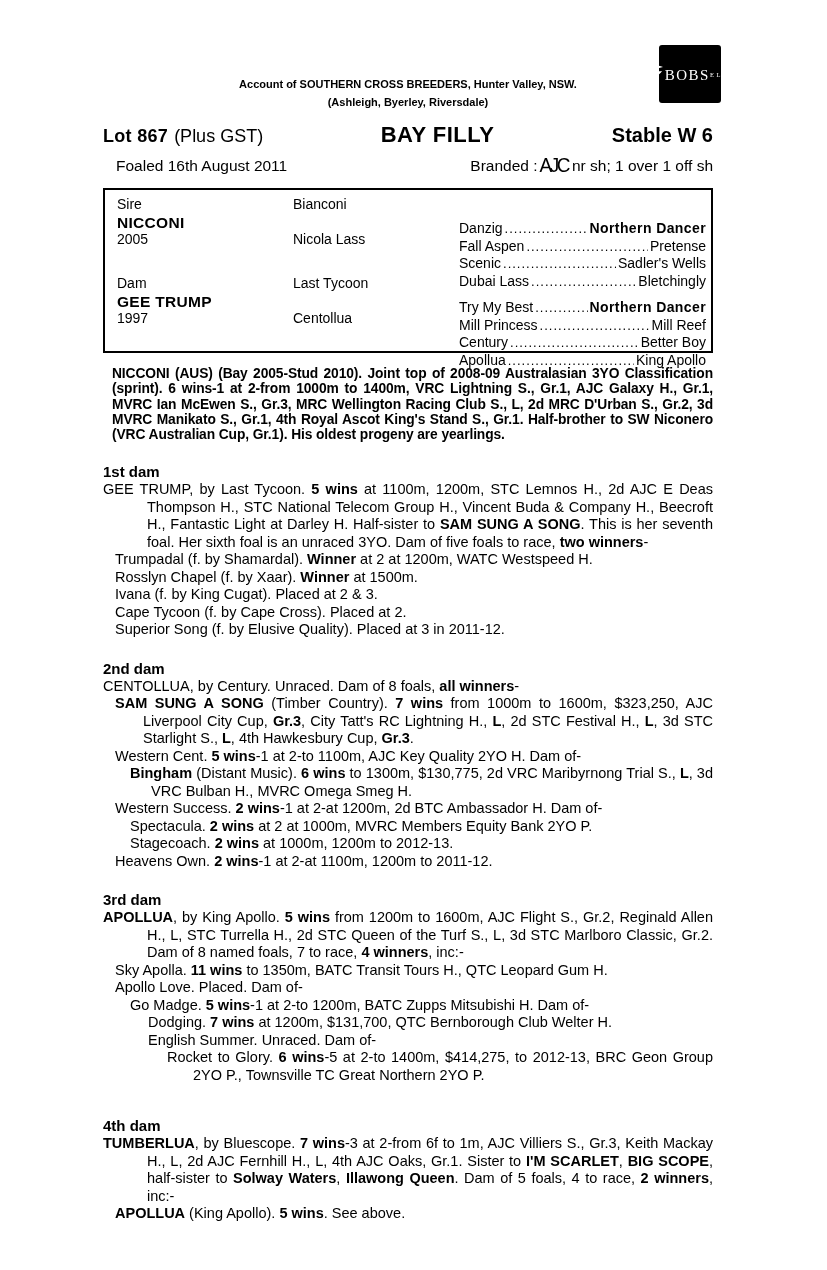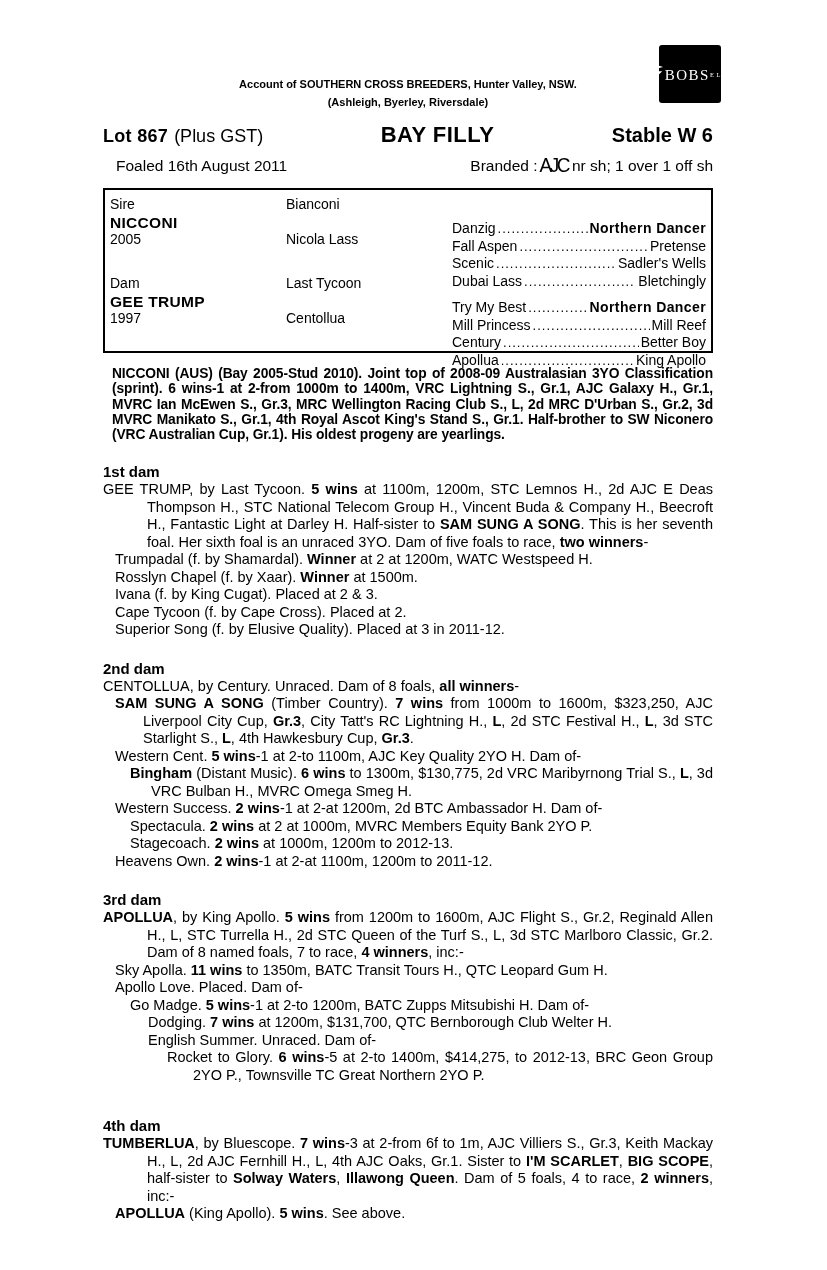--- a/index.html
+++ b/index.html
@@ -26,21 +26,21 @@
   .lot-center{flex:1;text-align:center;font-size:22px;font-weight:bold;letter-spacing:.5px;}
   .stable{font-size:20px;font-weight:bold;white-space:nowrap;}
 
   .foaled-row{margin-top:7px;display:flex;justify-content:space-between;
               align-items:center;font-size:15.5px;margin-left:13px;}
   .brand{display:flex;align-items:center;}
   .monogram{font-weight:400;font-size:19px;letter-spacing:-2.5px;margin:0 4px 0 2px;
             transform:scaleY(1.05);display:inline-block;}
 
   
-  .ped{margin-top:11px;border:2px solid #000;padding:6px 5px 6px 5px;box-sizing:border-box;}
+  .ped{margin-top:11px;border:2px solid #000;padding:6px 5px 6px 12px;box-sizing:border-box;}
   .ped-block{display:flex;}
   .ped-block.dam{margin-top:9px;}
   .ped-col1{width:176px;}
   .ped-col2{width:166px;}
   .ped-col3{flex:1;min-width:0;}
   .ped-line{height:17.5px;line-height:17.5px;font-size:14px;white-space:nowrap;}
   .ped-horse{font-weight:bold;font-size:15.5px;letter-spacing:.3px;}
   .lrow{display:flex;height:17.5px;line-height:17.5px;font-size:14px;align-items:baseline;}
   .lname{white-space:nowrap;margin-top:24px;}
   .dots{flex:1;overflow:hidden;white-space:nowrap;margin:0 2px;color:#000;}

